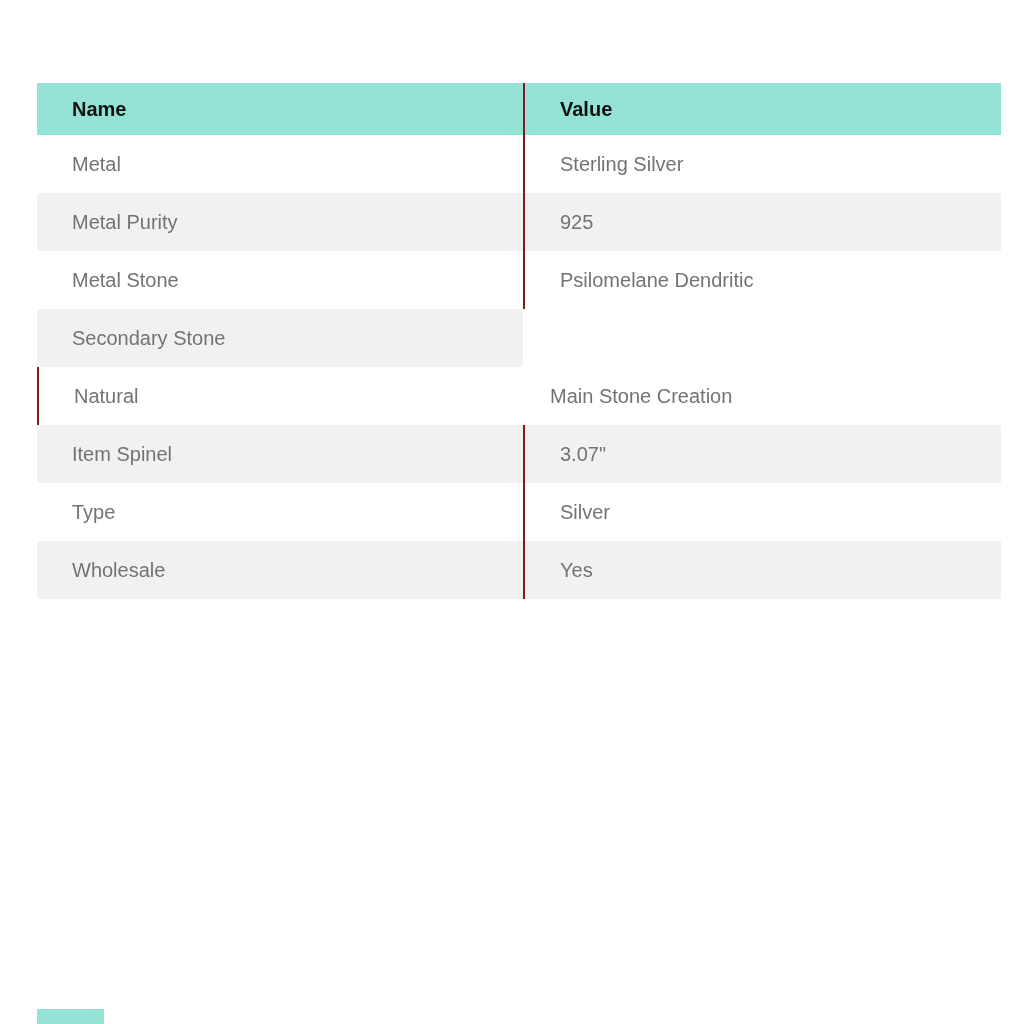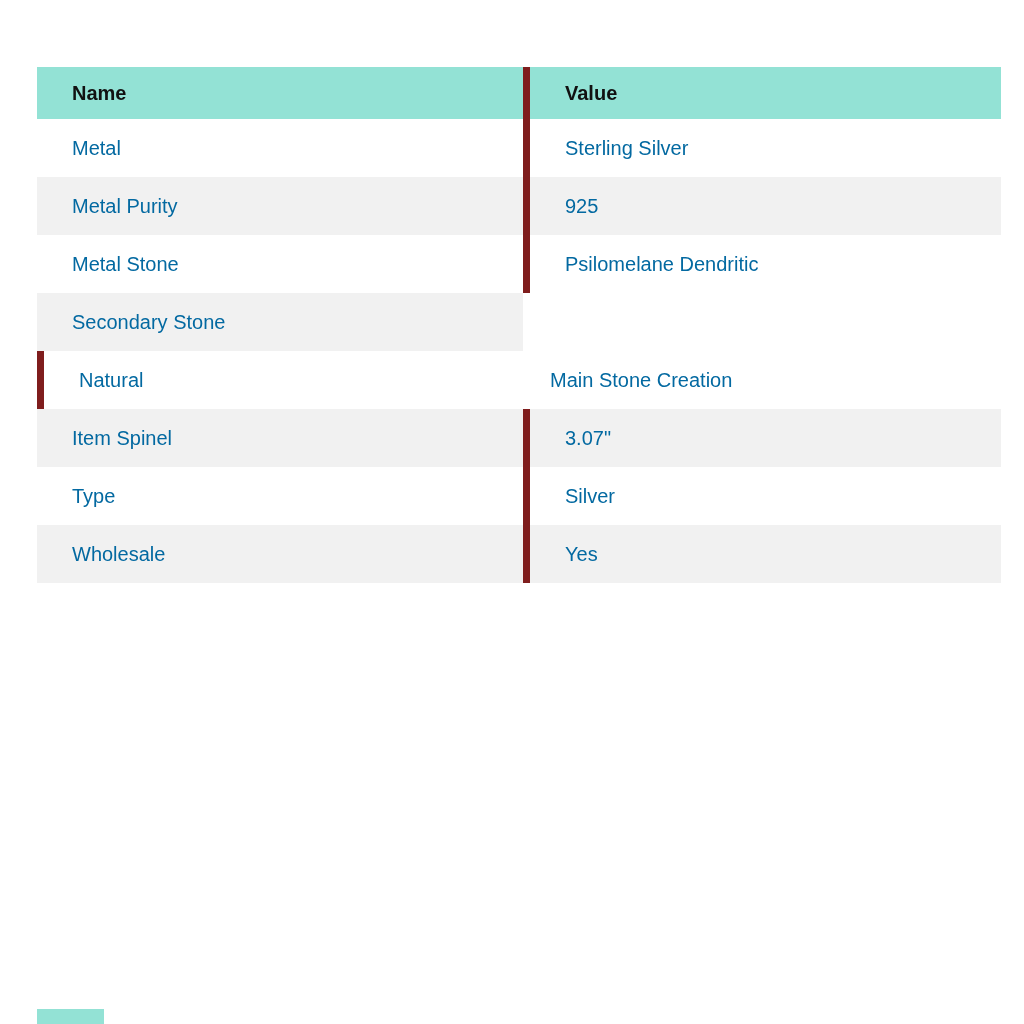--- a/index.html
+++ b/index.html
@@ -11,21 +11,21 @@
   .page {
     position: relative;
     width: 1024px;
     height: 1024px;
     background: #ffffff;
     overflow: hidden;
   }
   .spec-table {
     position: absolute;
     left: 37px;
-    top: 67px;
+    top: 83px;
     width: 964px;
   }
   .row {
     display: flex;
     align-items: stretch;
     height: 58px;
     background: #ffffff;
   }
   .header-row {
     height: 52px;
@@ -37,30 +37,30 @@
   }
   .rows .row:nth-child(even) .cell {
     background: #f1f1f1;
   }
   .cell {
     display: flex;
     align-items: center;
     padding-left: 35px;
     box-sizing: border-box;
     font-size: 20px;
-    color: #0369a1;
+    color: #737373;
     background: #ffffff;
   }
   .cell-name {
     width: 486px;
     flex: 0 0 486px;
   }
   .cell-value {
     flex: 1 1 auto;
-    border-left: 7px solid #7f1d1d;
+    border-left: 2px solid #7f1d1d;
   }
   .next-table-fragment {
     position: absolute;
     left: 37px;
     top: 1009px;
     width: 67px;
     height: 15px;
     background: #93e2d5;
   }
 </style>

